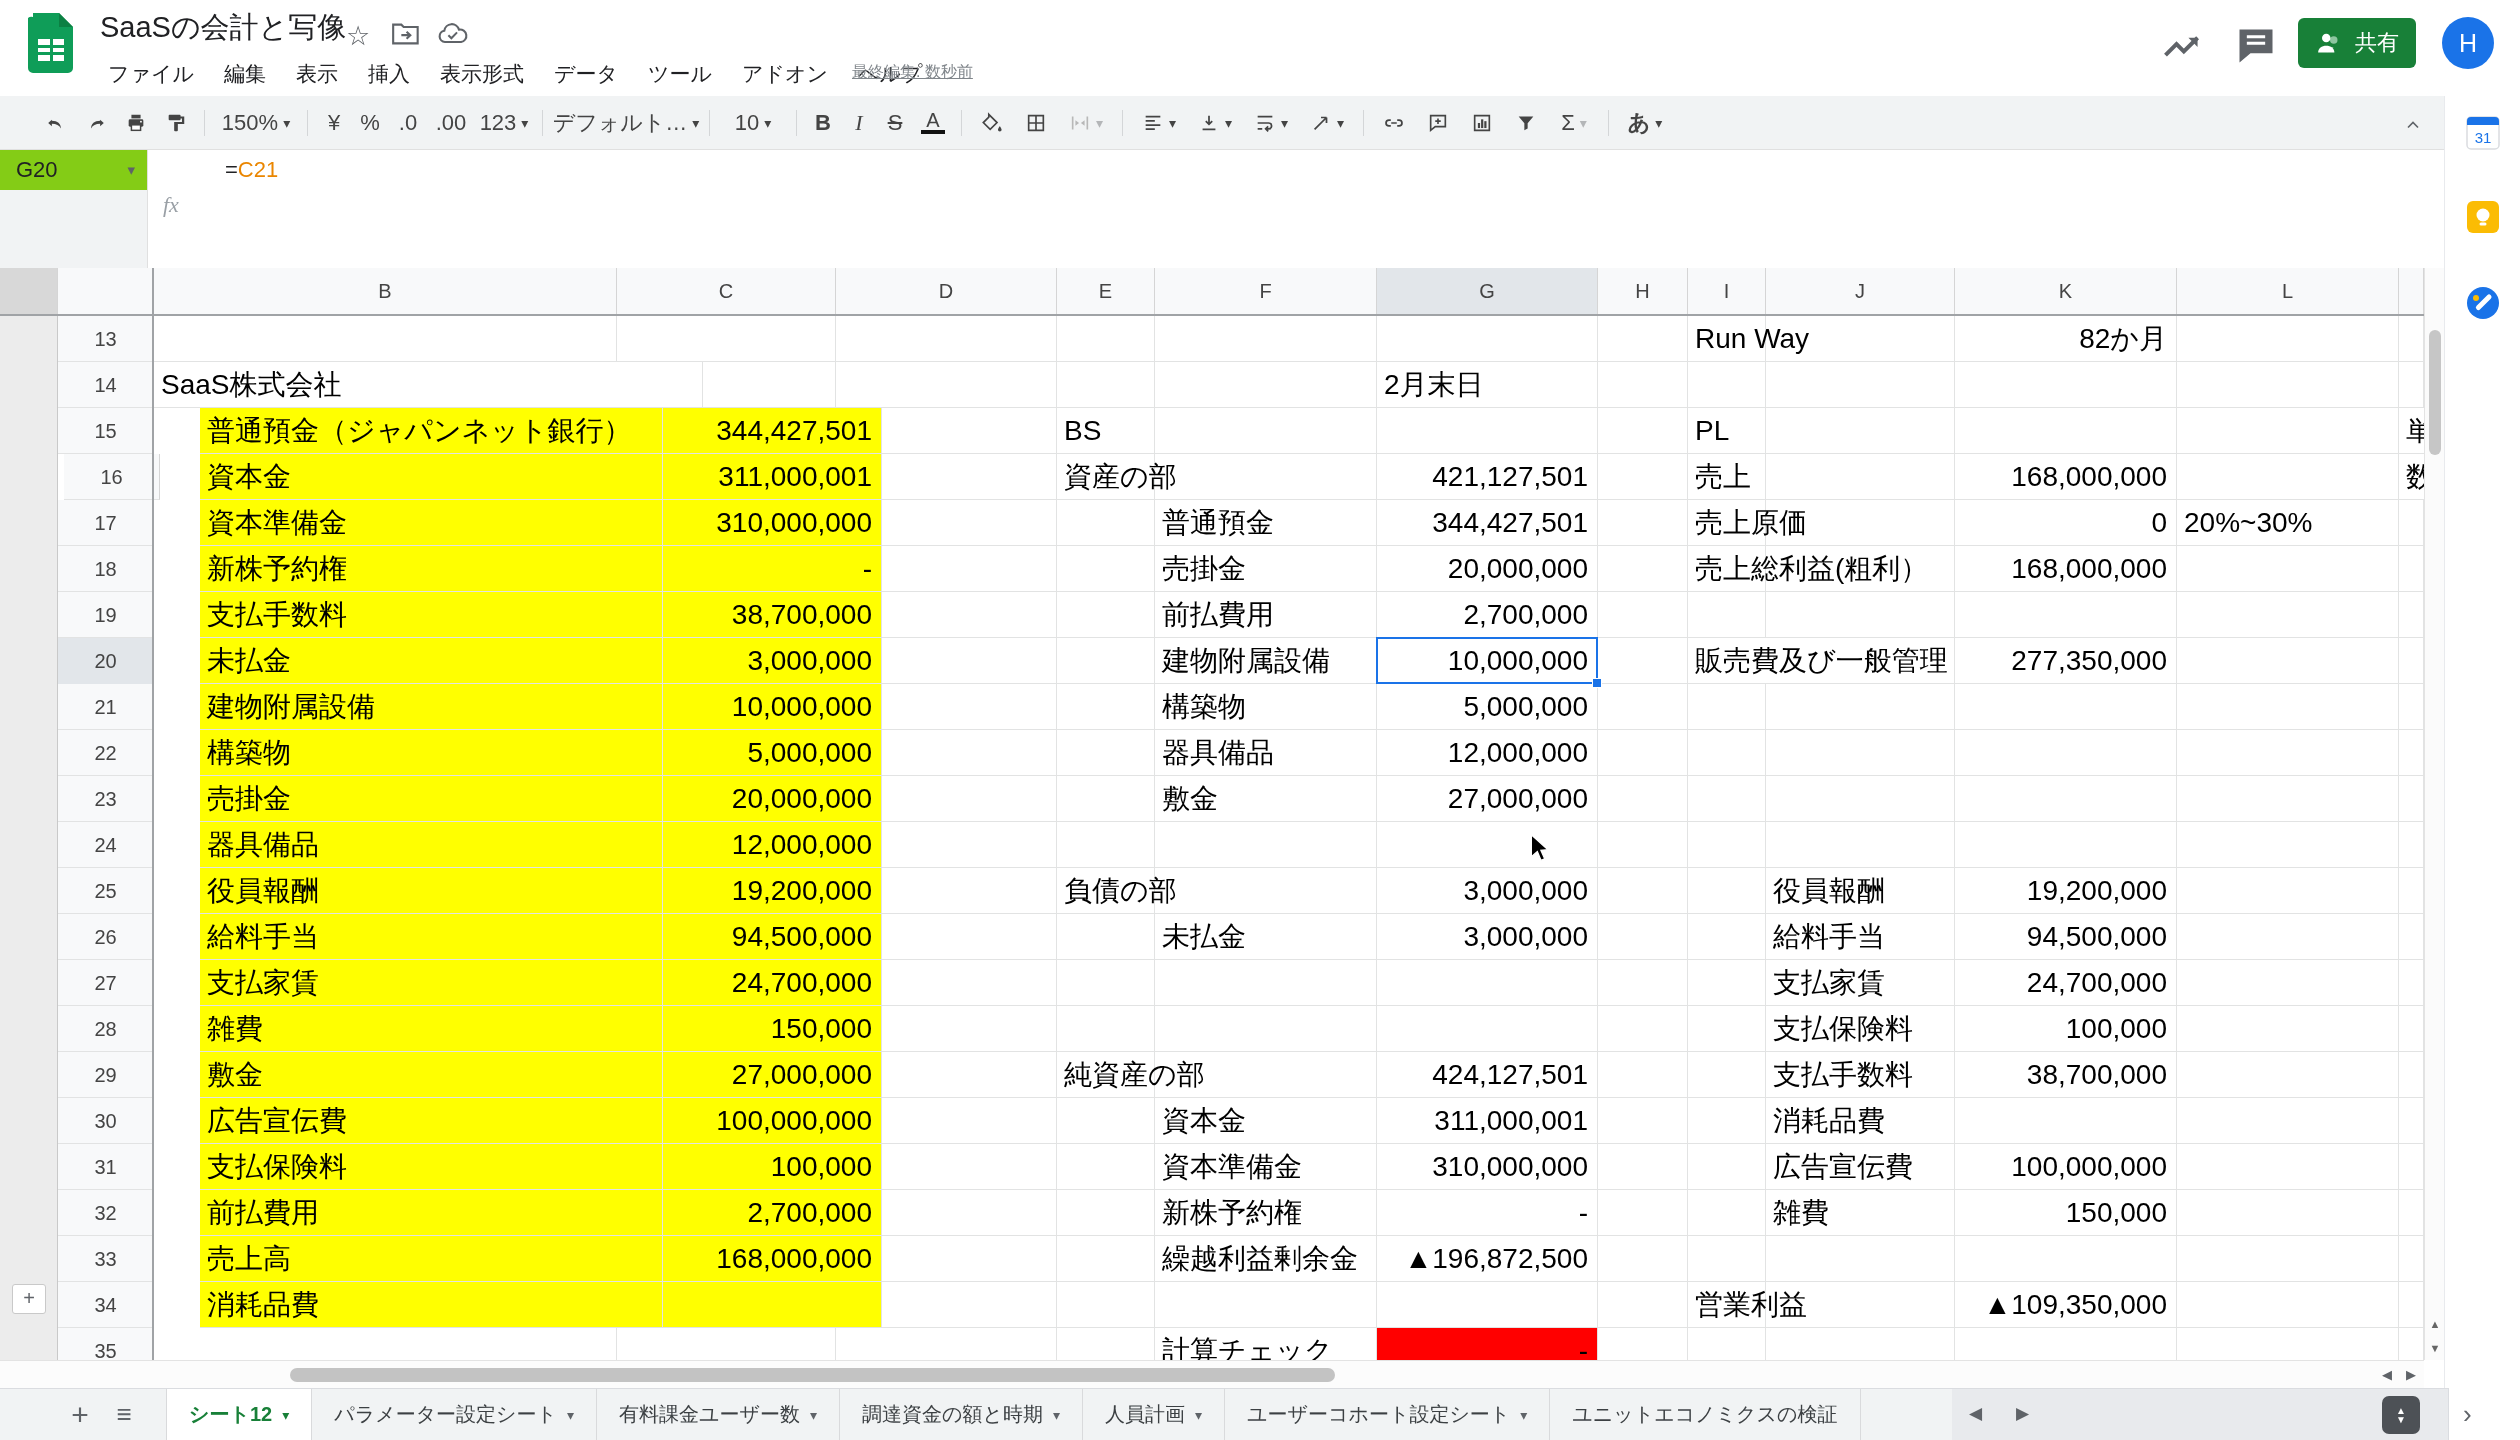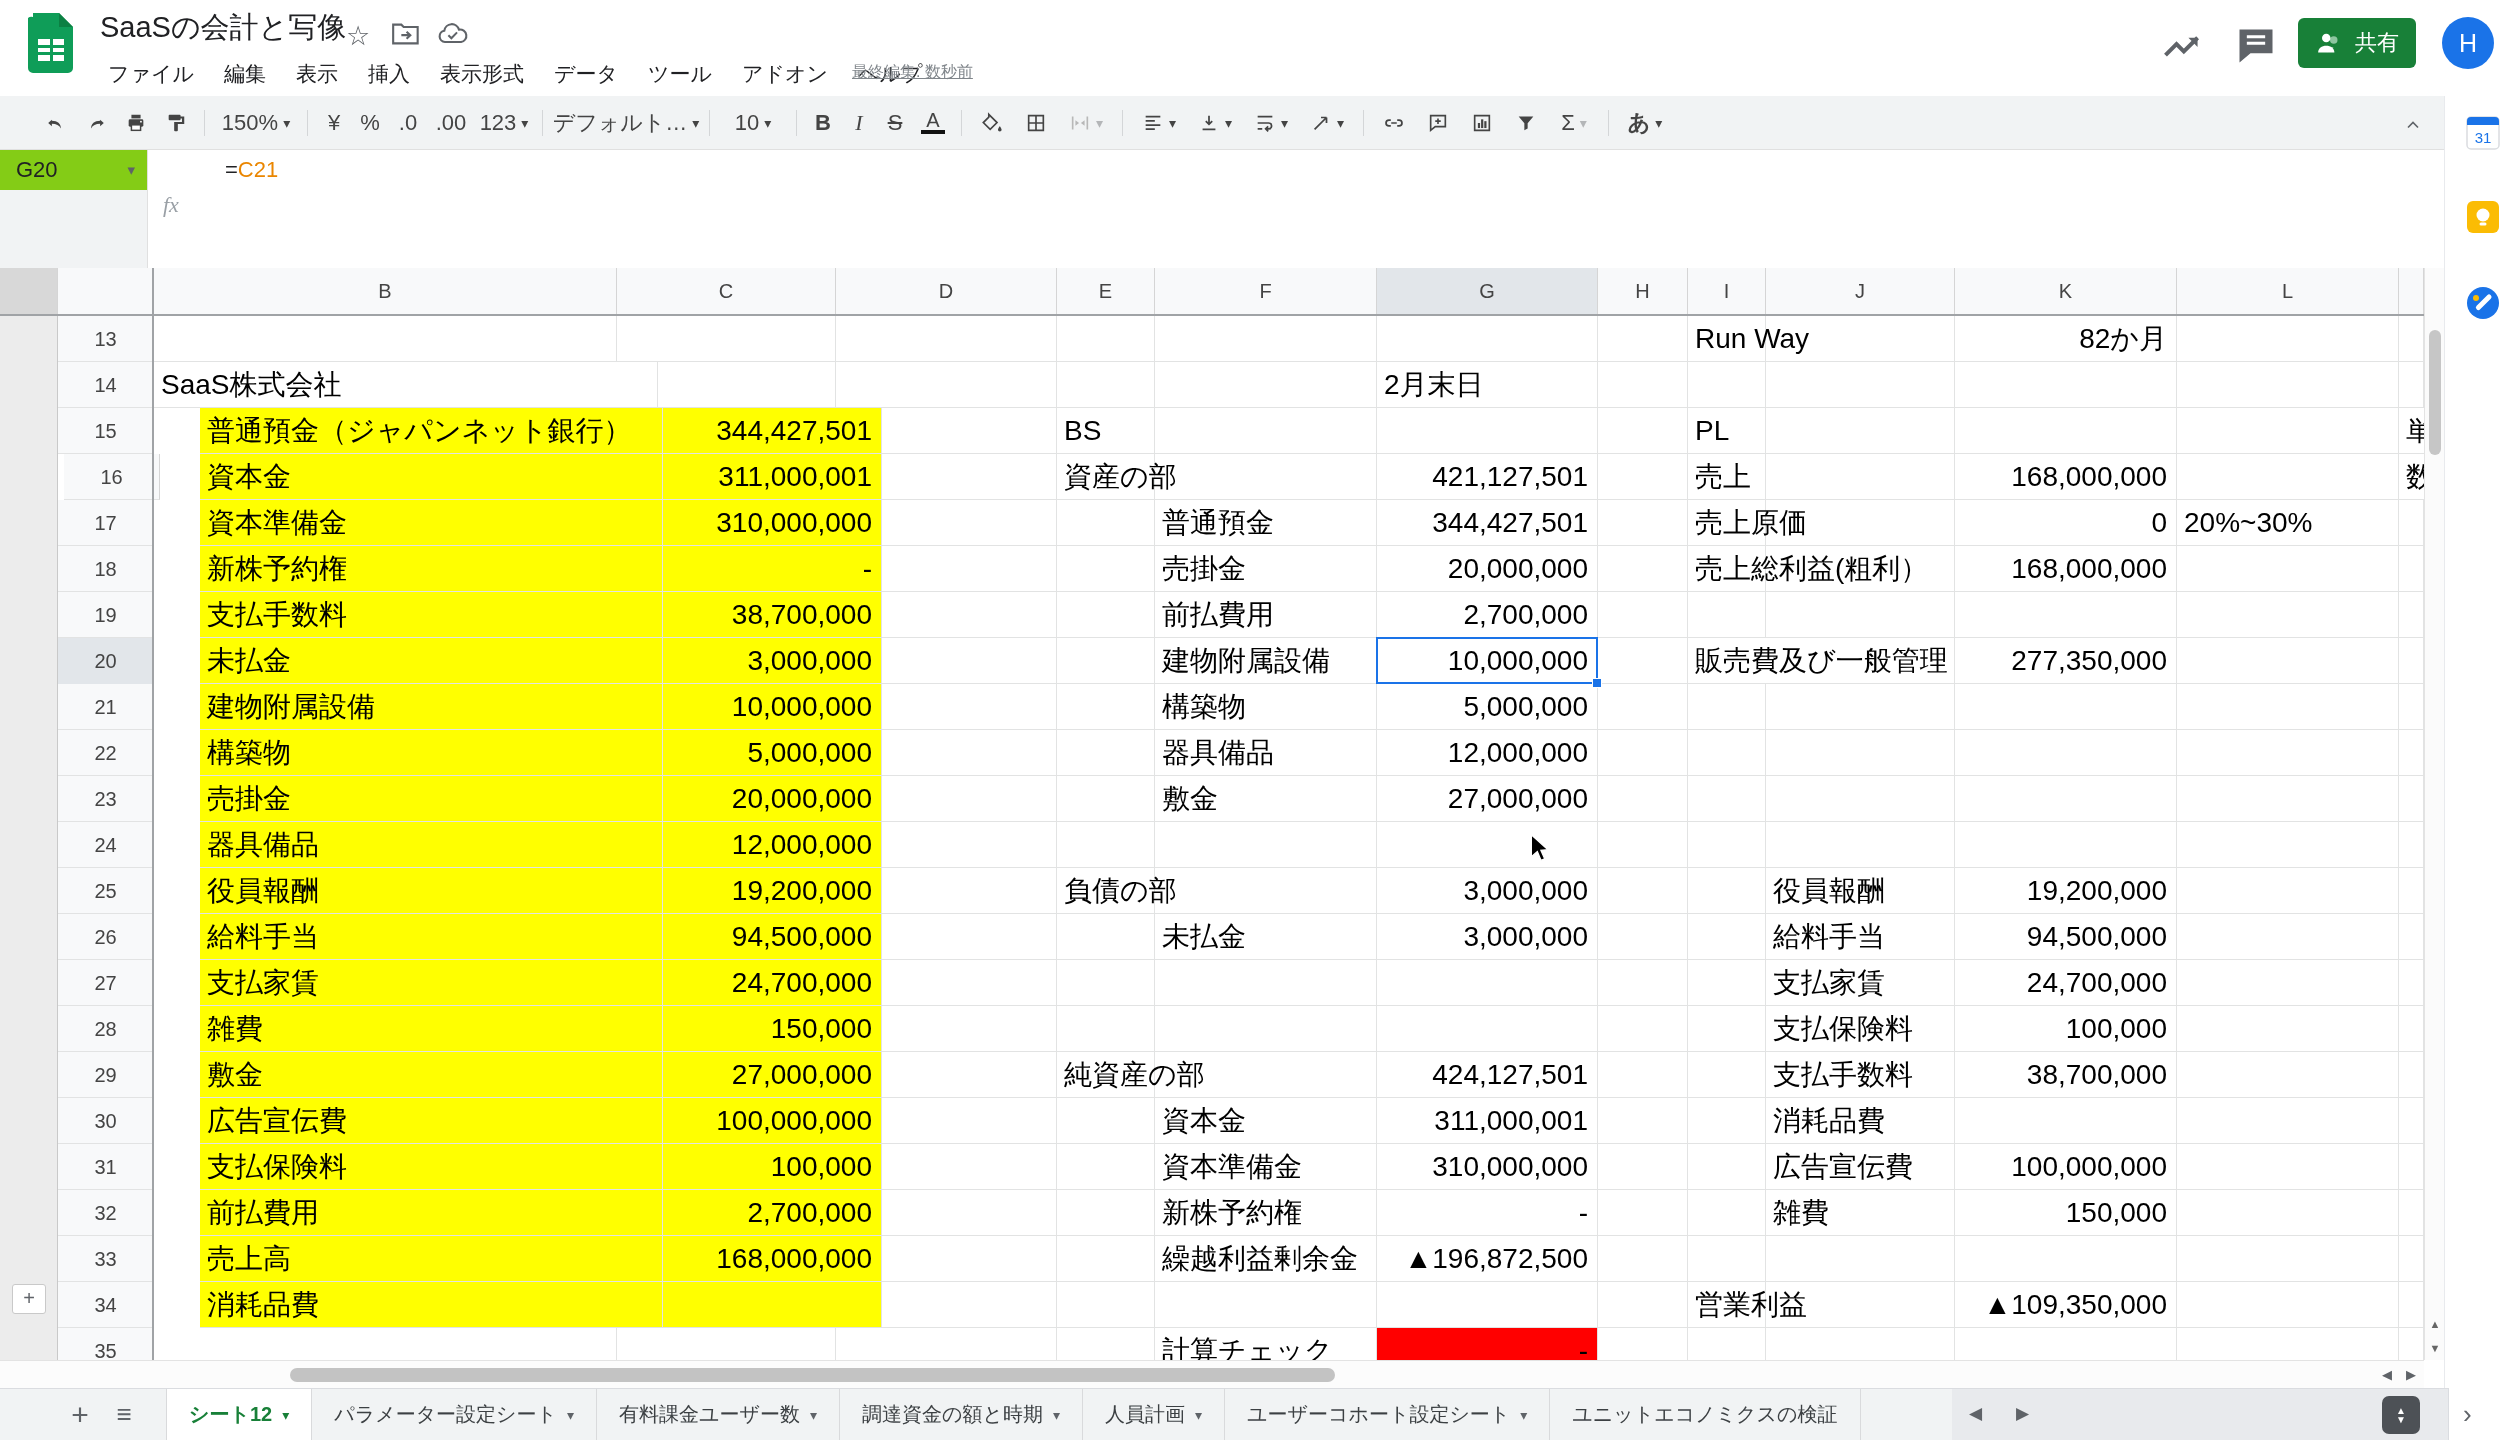--- a/index.html
+++ b/index.html
@@ -359,21 +359,21 @@
     <div class="cell" style="left: 836px; top: 48px; width: 221px; height: 46px; position: absolute;"></div>
     <div class="cell" style="left: 1057px; top: 48px; width: 98px; height: 46px; position: absolute;"></div>
     <div class="cell" style="left: 1155px; top: 48px; width: 222px; height: 46px; position: absolute;"></div>
     <div class="cell" style="left: 1377px; top: 48px; width: 221px; height: 46px; position: absolute;"></div>
     <div class="cell" style="left: 1598px; top: 48px; width: 90px; height: 46px; position: absolute;"></div>
     <div class="cell" style="left: 1688px; top: 48px; width: 78px; height: 46px; position: absolute;">Run Way</div>
     <div class="cell" style="left: 1766px; top: 48px; width: 189px; height: 46px; position: absolute;"></div>
     <div class="cell r" style="left: 1955px; top: 48px; width: 222px; height: 46px; position: absolute;">82か月</div>
     <div class="cell" style="left: 2177px; top: 48px; width: 222px; height: 46px; position: absolute;"></div>
     <div class="cell" style="left: 2399px; top: 48px; width: 25px; height: 46px; position: absolute;"></div>
-    <div class="cell" style="left: 154px; top: 94px; width: 504px; height: 46px; position: absolute;">SaaS株式会社</div>
+    <div class="cell" style="left: 154px; top: 94px; width: 549px; height: 46px; position: absolute;">SaaS株式会社</div>
     <div class="cell" style="left: 617px; top: 94px; width: 219px; height: 46px; position: absolute;"></div>
     <div class="cell" style="left: 836px; top: 94px; width: 221px; height: 46px; position: absolute;"></div>
     <div class="cell" style="left: 1057px; top: 94px; width: 98px; height: 46px; position: absolute;"></div>
     <div class="cell" style="left: 1155px; top: 94px; width: 222px; height: 46px; position: absolute;"></div>
     <div class="cell" style="left: 1377px; top: 94px; width: 221px; height: 46px; position: absolute;">2月末日</div>
     <div class="cell" style="left: 1598px; top: 94px; width: 90px; height: 46px; position: absolute;"></div>
     <div class="cell" style="left: 1688px; top: 94px; width: 78px; height: 46px; position: absolute;"></div>
     <div class="cell" style="left: 1766px; top: 94px; width: 189px; height: 46px; position: absolute;"></div>
     <div class="cell" style="left: 1955px; top: 94px; width: 222px; height: 46px; position: absolute;"></div>
     <div class="cell" style="left: 2177px; top: 94px; width: 222px; height: 46px; position: absolute;"></div>

